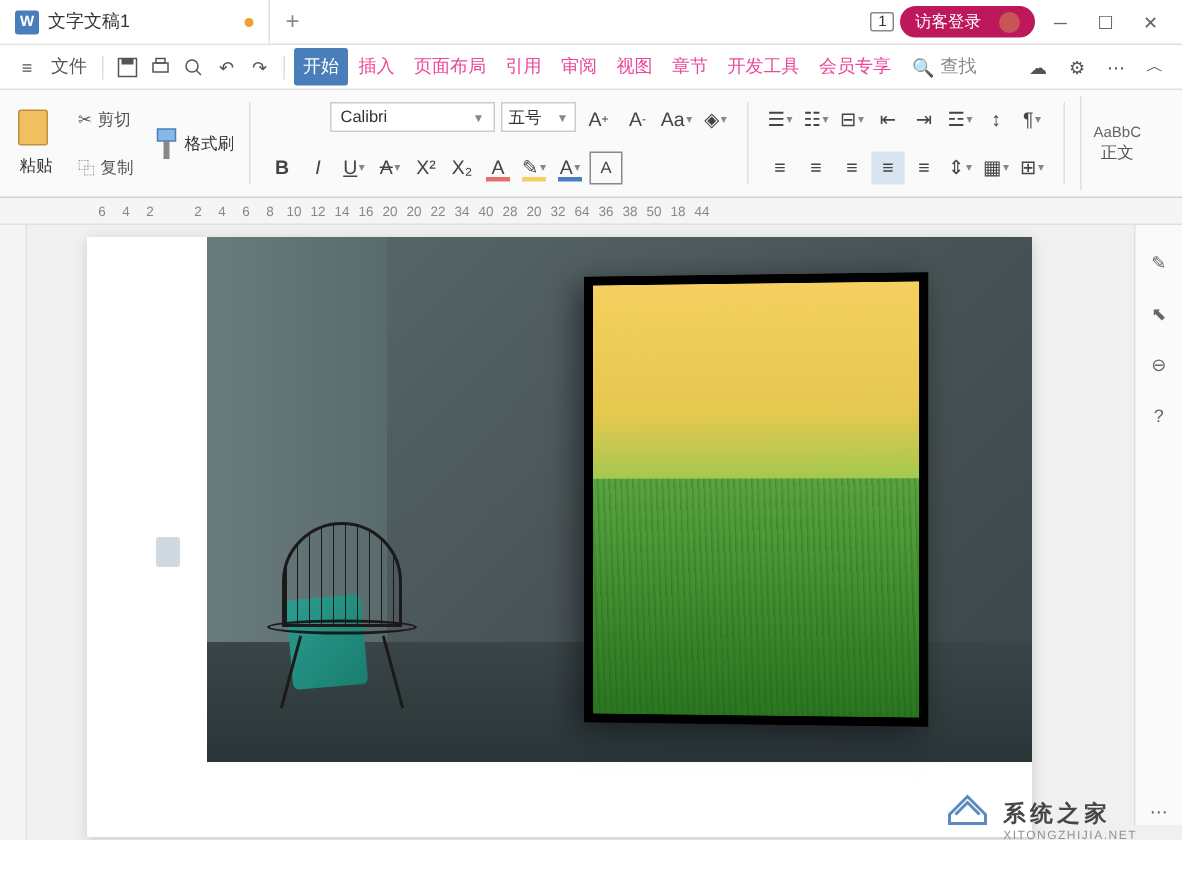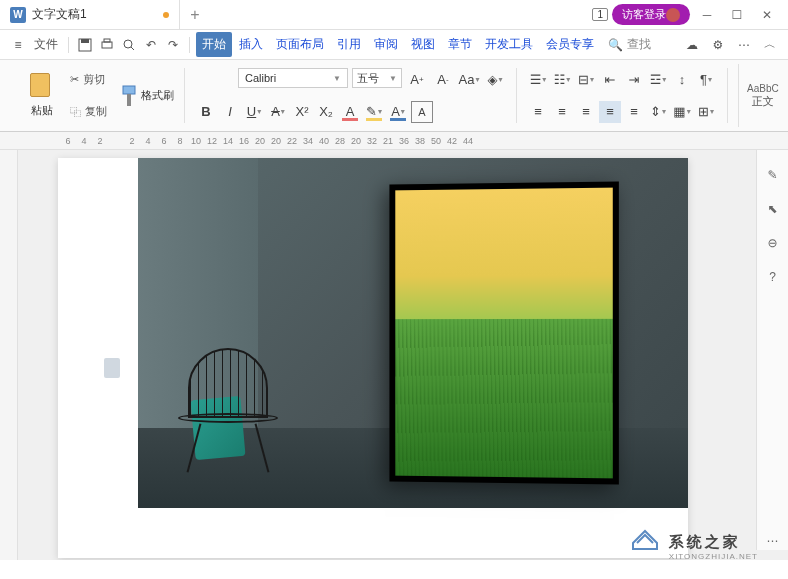--- a/index.html
+++ b/index.html
@@ -8,40 +8,40 @@
 
 .titlebar { height: 30px; background: #fff; border-bottom: 1px solid #e0e0e0; display: flex; align-items: stretch; }
 .tab-home { width: 68px; background: #4a7ebb; color: #fff; display: flex; align-items: center; justify-content: center; font-size: 12px; }
 .tab-doc { display: flex; align-items: center; padding: 0 10px; gap: 6px; background: #fff; border-right: 1px solid #e0e0e0; position: relative; min-width: 180px; }
 .tab-doc .wicon { width: 16px; height: 16px; background: #4a7ebb; color: #fff; display: flex; align-items: center; justify-content: center; font-size: 10px; border-radius: 2px; font-weight: bold; }
 .tab-doc .dot { width: 6px; height: 6px; background: #f0a030; border-radius: 50%; margin-left: auto; }
 .tab-add { width: 30px; display: flex; align-items: center; justify-content: center; color: #888; font-size: 16px; }
 .titlebar-spacer { flex: 1; }
 .titlebar-right { display: flex; align-items: center; gap: 4px; padding-right: 8px; }
 .win-badge { border: 1px solid #888; padding: 0 4px; font-size: 10px; border-radius: 2px; }
-.login-btn { background: #a21caf; color: #fff; padding: 3px 10px; border-radius: 12px; display: flex; align-items: center; gap: 0; font-size: 11px; justify-content: flex-end; }
+.login-btn { background: #be185d; color: #fff; padding: 3px 10px; border-radius: 12px; display: flex; align-items: center; gap: 12px; font-size: 11px; justify-content: flex-end; }
 .login-btn .avatar { width: 14px; height: 14px; background: #c85555; border-radius: 50%; }
 .win-btn { width: 26px; height: 20px; display: flex; align-items: center; justify-content: center; color: #666; font-size: 12px; }
 
 
 .menubar { height: 30px; display: flex; align-items: center; padding: 0 8px; gap: 2px; border-bottom: 1px solid #e0e0e0; }
 .menu-icon { width: 20px; height: 20px; display: flex; align-items: center; justify-content: center; color: #555; }
 .menu-text { padding: 4px 4px; font-size: 12px; color: #555; }
 .menu-sep { width: 1px; height: 16px; background: #ddd; margin: 0 4px; }
 .menu-tabs { display: flex; gap: 1px; }
-.menu-tab { padding: 4px 6px; font-size: 12px; color: #1d4ed8; }
+.menu-tab { padding: 4px 6px; font-size: 12px; color: #ec4899; }
 .menu-tab.active { background: #4a7ebb; color: #fff; border-radius: 2px; }
 .menubar-right { margin-left: auto; display: flex; align-items: center; gap: 6px; }
 .search-box { display: flex; align-items: center; gap: 4px; color: #888; padding: 2px 6px; }
 
 
 .ribbon { height: 72px; display: flex; align-items: stretch; border-bottom: 1px solid #d0d0d0; background: #fafafa; padding: 4px 8px; gap: 8px; }
 .ribbon-group { display: flex; flex-direction: column; justify-content: space-around; gap: 2px; }
 .ribbon-sep { width: 1px; background: #e0e0e0; margin: 4px 2px; }
-.paste-btn { display: flex; flex-direction: column; align-items: center; gap: 2px; padding: 2px 4px; margin-left: 18px; }
+.paste-btn { display: flex; flex-direction: column; align-items: center; gap: 2px; padding: 2px 4px; }
 .paste-icon { width: 24px; height: 28px; position: relative; }
 .paste-clip { width: 20px; height: 24px; background: #f0c060; border: 1px solid #c09040; border-radius: 2px; }
 .small-btn { display: flex; align-items: center; gap: 4px; padding: 2px 4px; font-size: 11px; color: #555; }
 .format-brush { display: flex; align-items: center; gap: 2px; }
 .brush-icon { width: 20px; height: 24px; }
 
 .font-select { display: flex; gap: 4px; padding-left: 43px; }
 .font-name { width: 110px; height: 20px; border: 1px solid #ccc; background: #fff; padding: 0 6px; display: flex; align-items: center; justify-content: space-between; font-size: 11px; }
 .font-size { width: 50px; height: 20px; border: 1px solid #ccc; background: #fff; padding: 0 4px; display: flex; align-items: center; justify-content: space-between; font-size: 11px; }
 .btn-row { display: flex; gap: 2px; align-items: center; }
@@ -283,25 +283,25 @@
     <div class="ruler-tick">14</div>
     <div class="ruler-tick">16</div>
     <div class="ruler-tick">20</div>
     <div class="ruler-tick">20</div>
     <div class="ruler-tick">22</div>
     <div class="ruler-tick">34</div>
     <div class="ruler-tick">40</div>
     <div class="ruler-tick">28</div>
     <div class="ruler-tick">20</div>
     <div class="ruler-tick">32</div>
-    <div class="ruler-tick">21</div>
+    <div class="ruler-tick">64</div>
     <div class="ruler-tick">36</div>
     <div class="ruler-tick">38</div>
     <div class="ruler-tick">50</div>
-    <div class="ruler-tick">42</div>
+    <div class="ruler-tick">18</div>
     <div class="ruler-tick">44</div>
   </div>
 </div>
 
 <div class="doc-area">
   <div class="vruler"></div>
   <div class="page-wrap">
     <div class="page">
       <div class="doc-icon-float"></div>
       <div class="room-scene">

